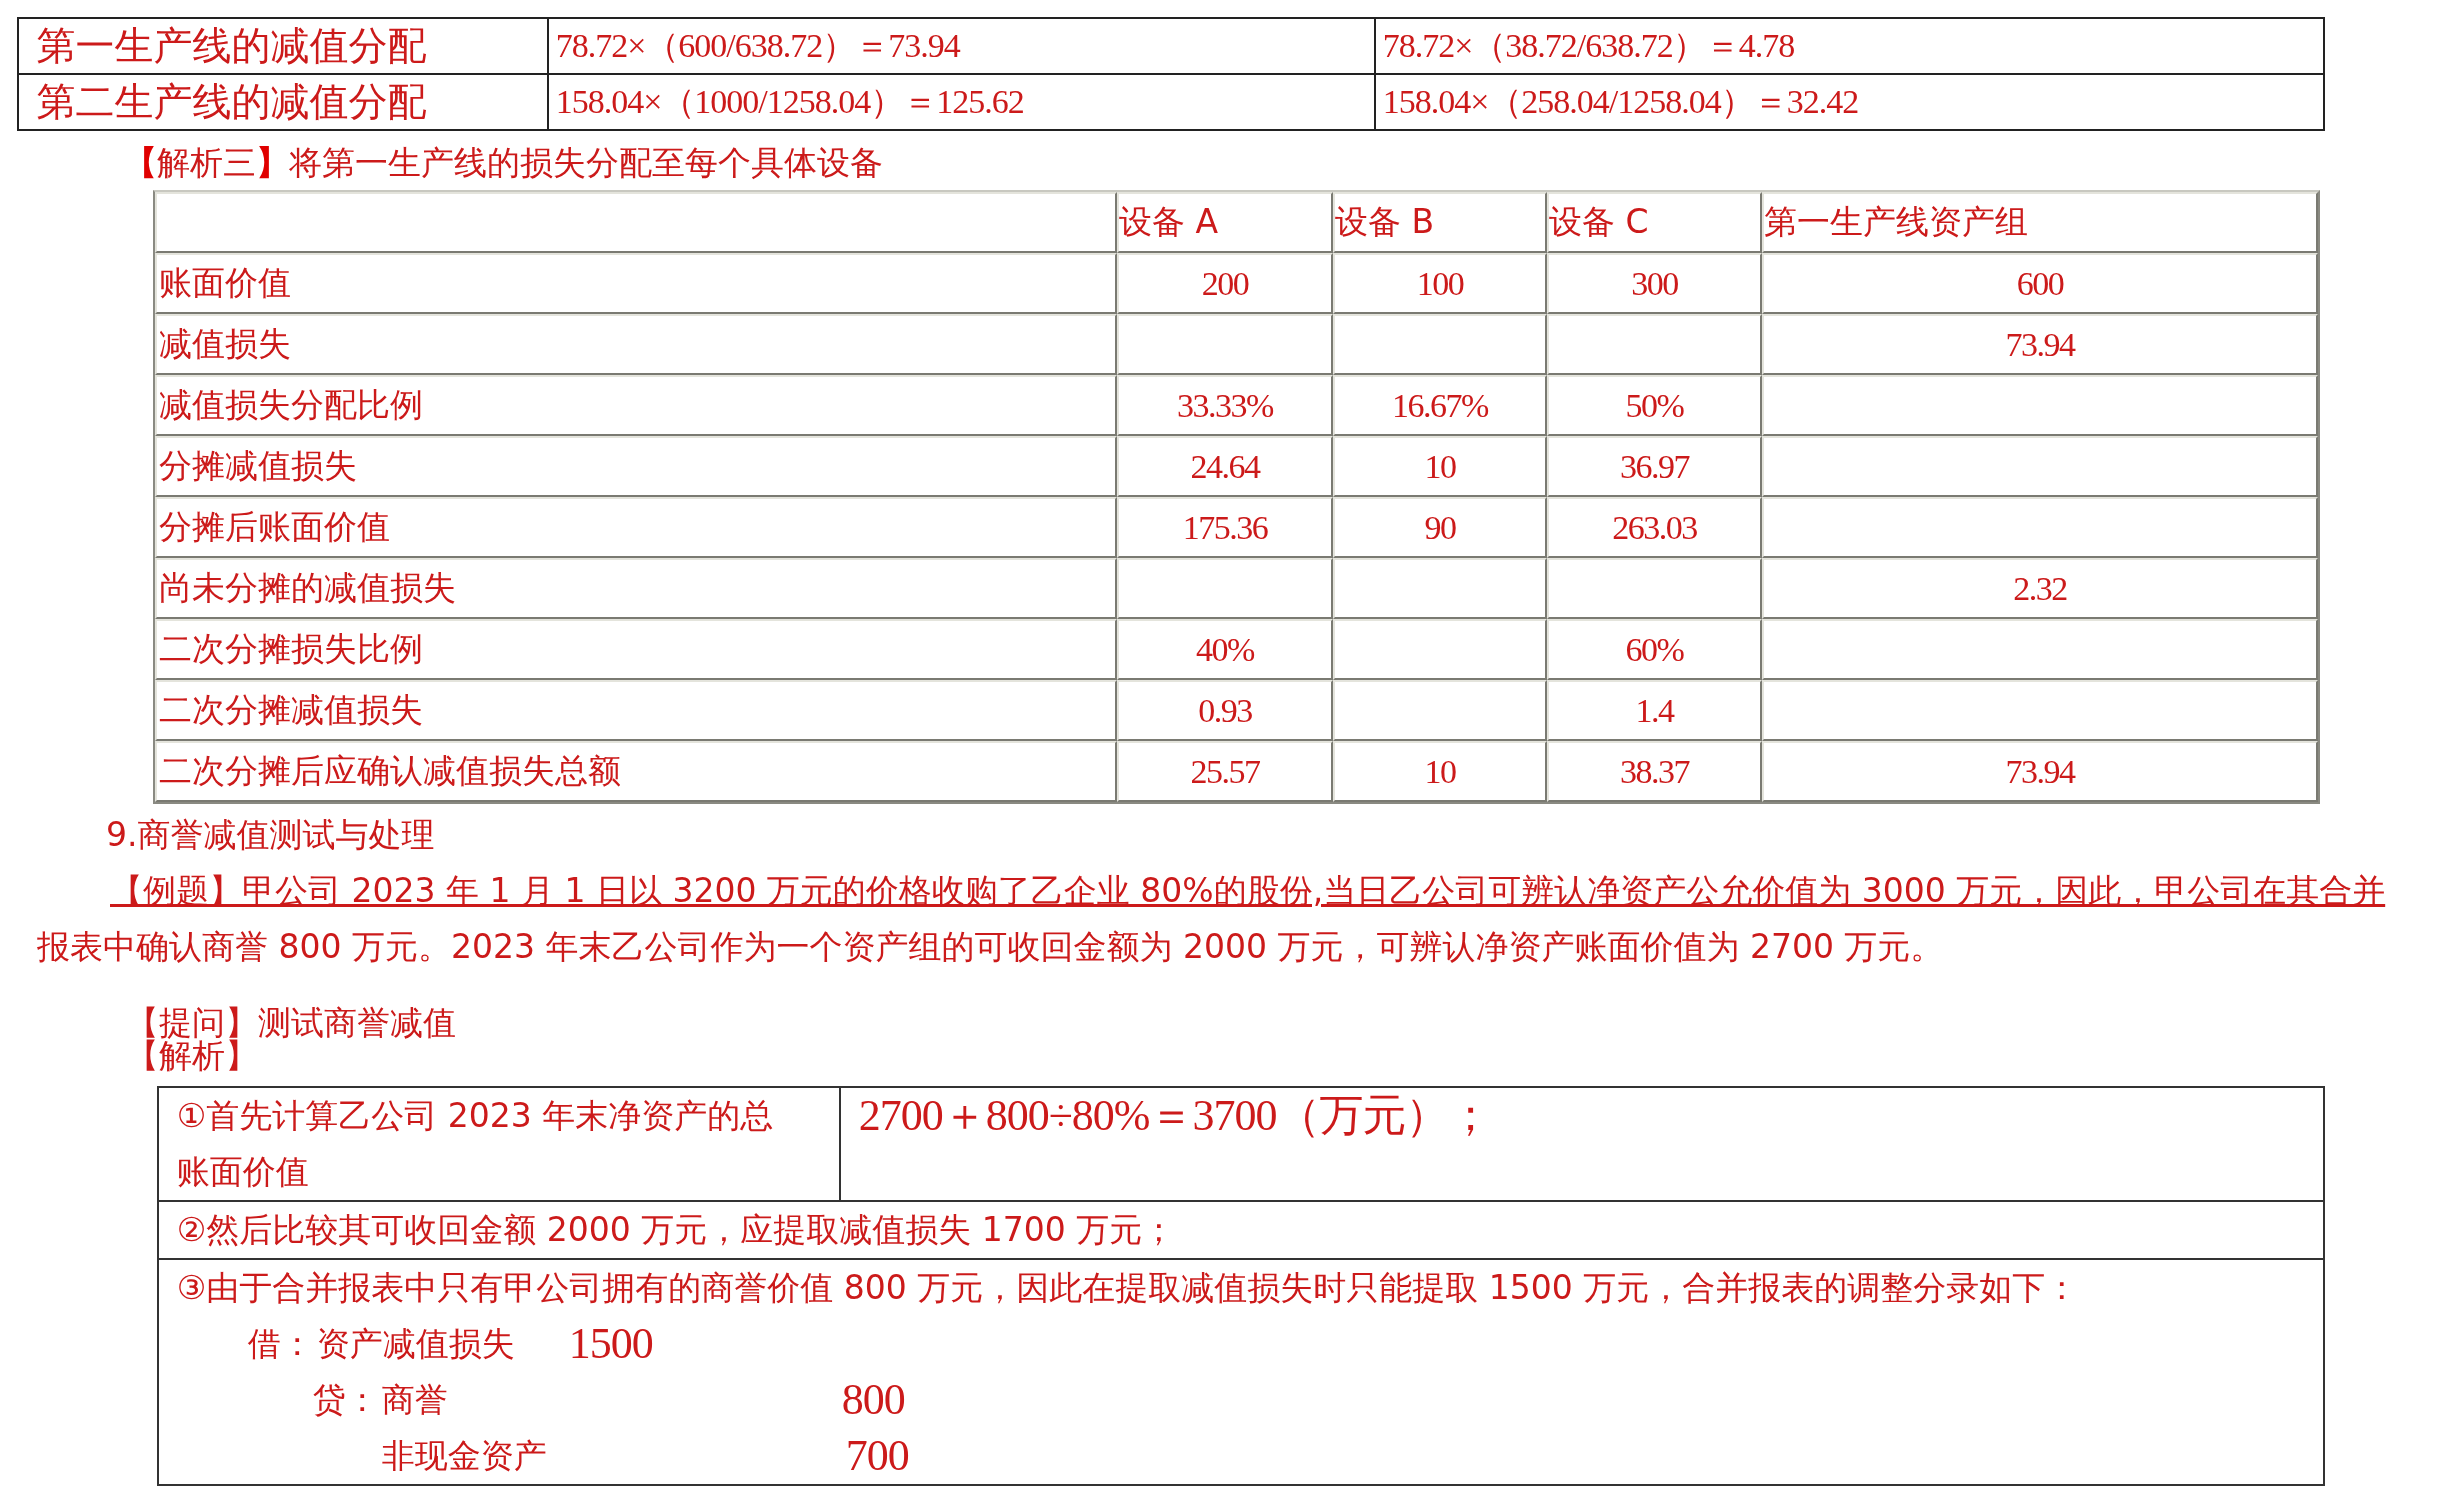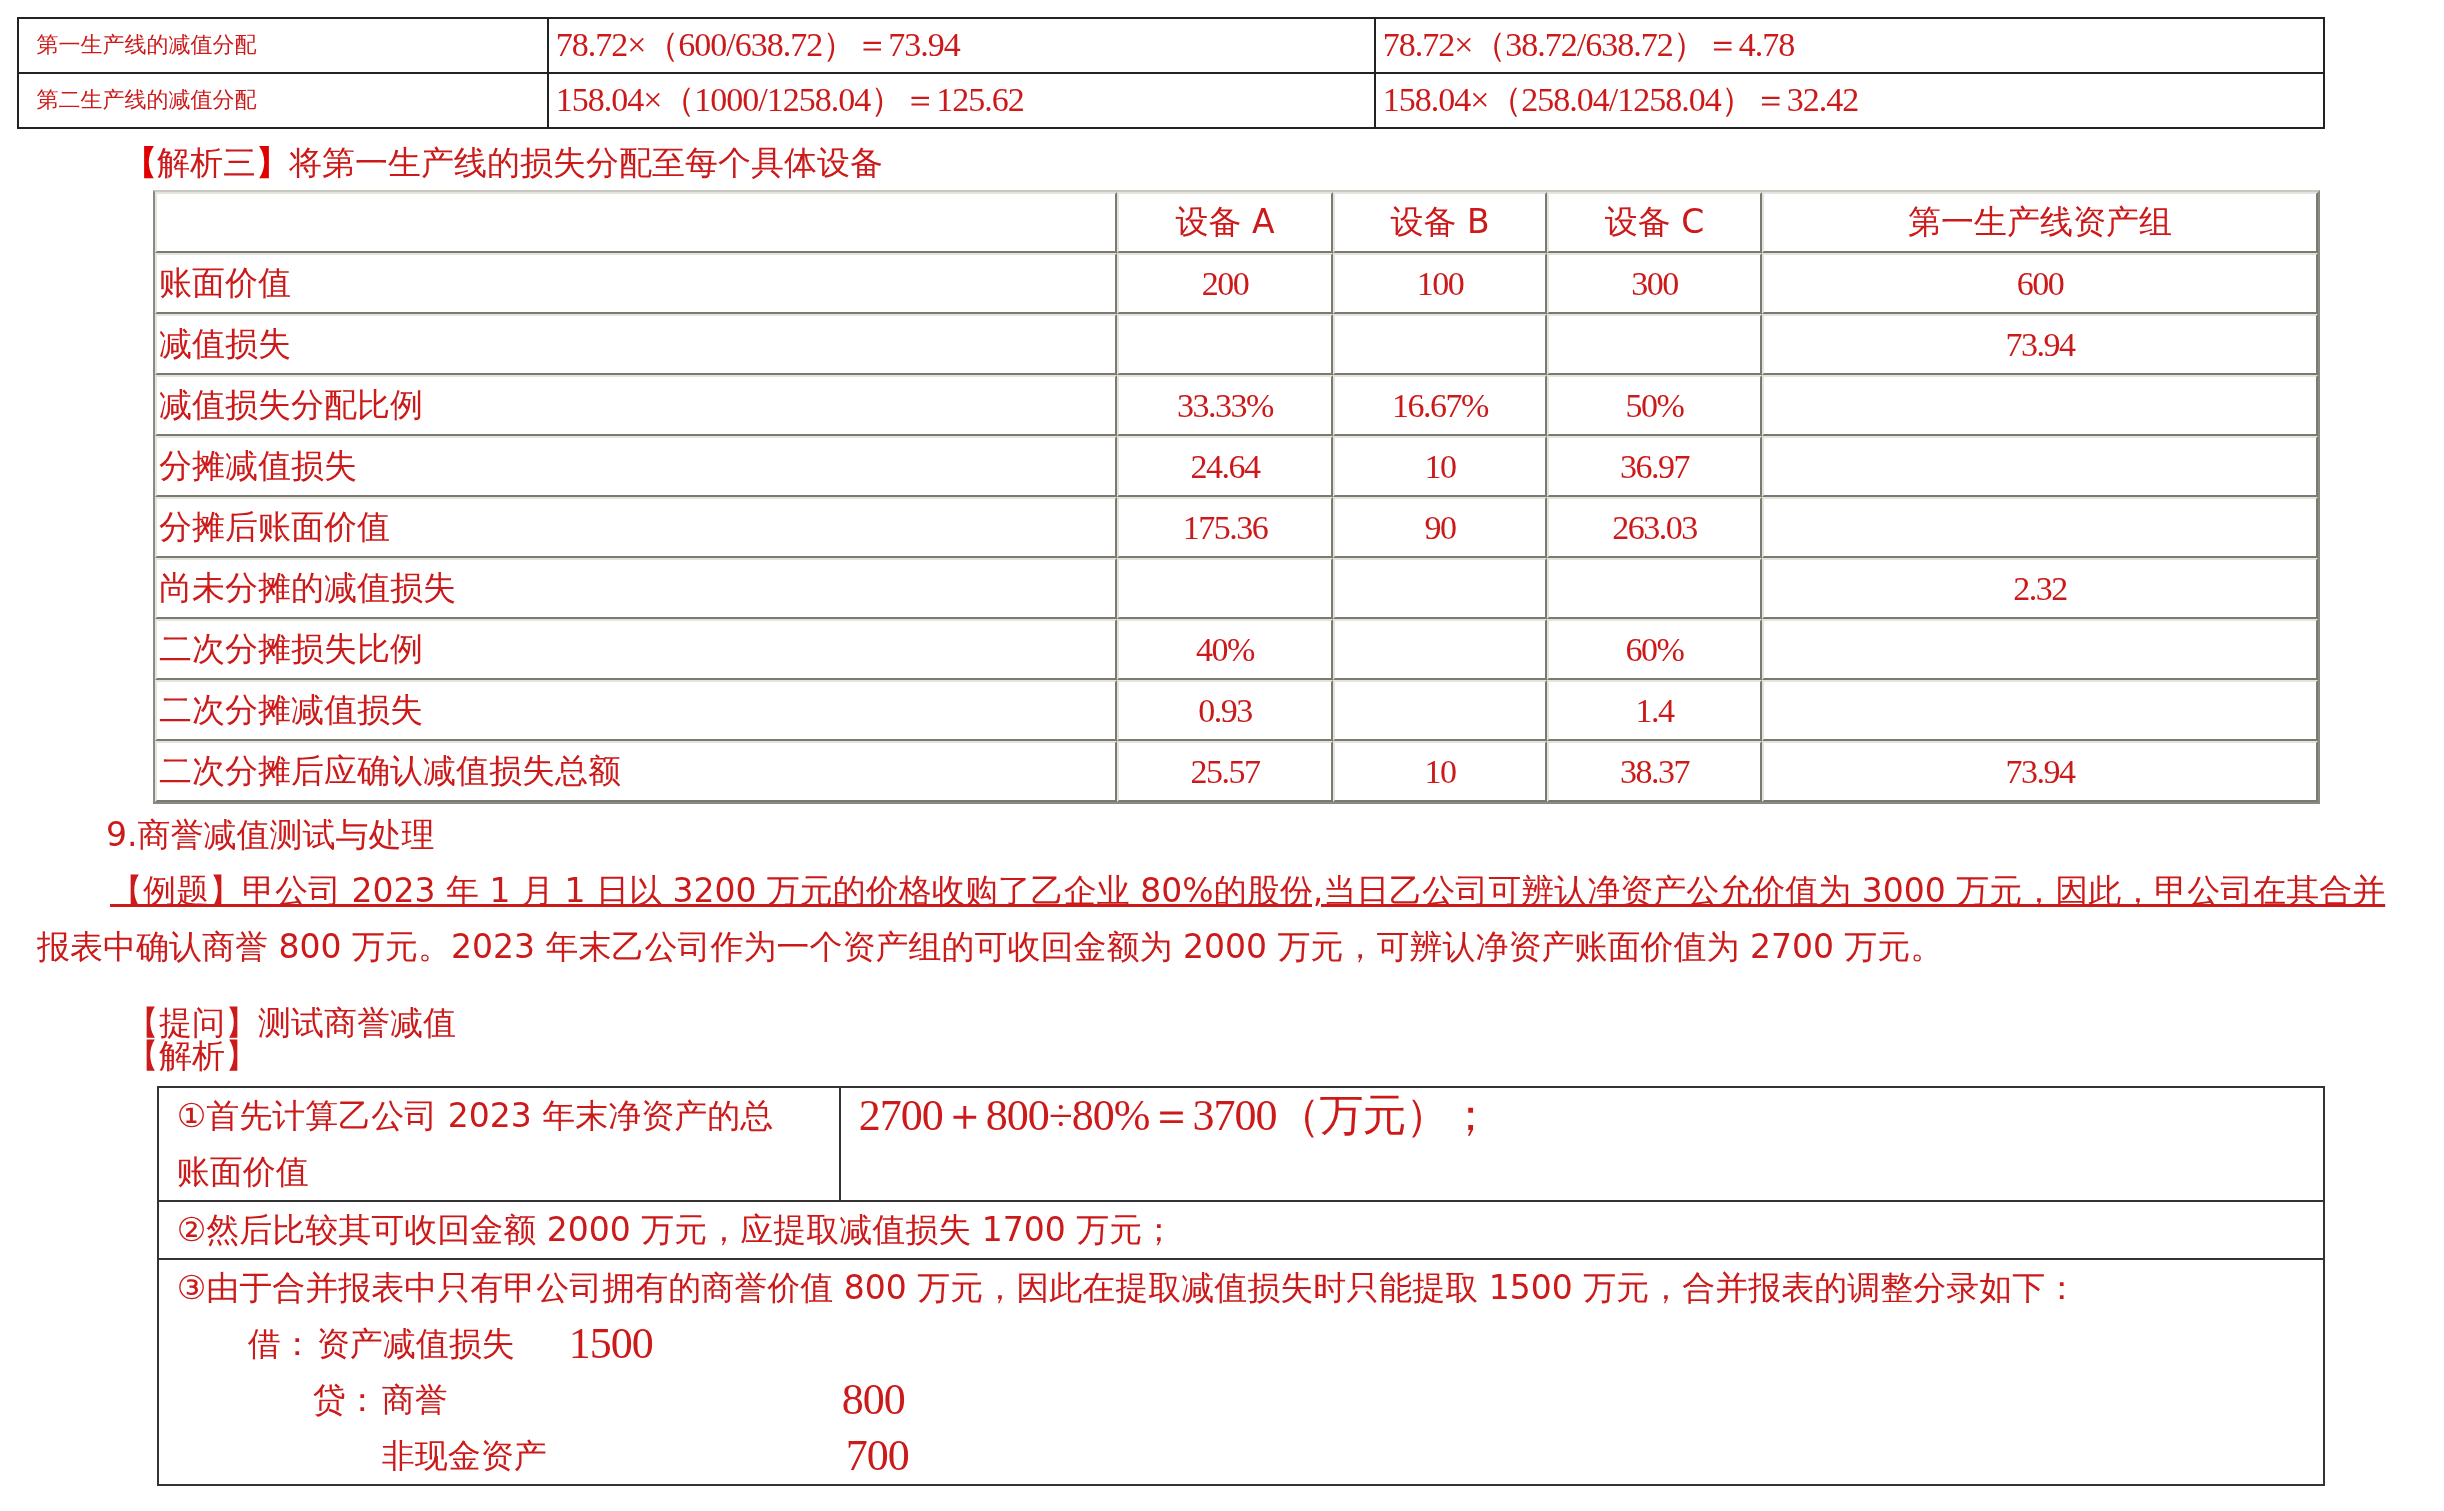--- a/index.html
+++ b/index.html
@@ -4,31 +4,31 @@
 <style>
   html, body { margin:0; padding:0; background:#ffffff; }
   body { width:2445px; height:1511px; position:relative; overflow:hidden;
          font-family:"DejaVu Sans","Liberation Sans",sans-serif; color:#cc1a1a; }
   .abs { position:absolute; }
   .txt { font-size:33px; line-height:1; white-space:nowrap; }
   .bk { color:#e00000; font-weight:bold; }
 
   
   #t1 { position:absolute; left:16.7px; top:16.7px; width:2306px; border-collapse:collapse; table-layout:fixed; }
-  #t1 td { border:2px solid #222; height:53px; padding:0 0 0 17.7px; font-size:22px; vertical-align:middle; white-space:nowrap;font-family:Liberation Mono, monospace; }
+  #t1 td { border:2px solid #222; height:53px; padding:0 0 0 17.7px; font-size:39px; vertical-align:middle; white-space:nowrap;font-family:Liberation Mono, monospace; }
   #t1 td.num { font-family:"Liberation Serif","DejaVu Serif",serif; font-size:34px; letter-spacing:-1px; padding-left:7px; }
 
   
   #t2 { position:absolute; left:153px; top:190px; width:2162px; border-collapse:separate; border-spacing:0; table-layout:fixed;
         border:2px solid #8a8a82; border-top-color:#c8c8c0; border-left-color:#8a8a82; }
   #t2 td { height:57px; border:2px solid #7a7a72; border-top-color:#e4e4dc; border-left-color:#e4e4dc;
            border-bottom-color:#7a7a72; border-right-color:#7a7a72; font-size:33px; vertical-align:middle; white-space:nowrap; padding:0; }
   #t2 td.lbl { padding-left:2px; }
   #t2 td.c { text-align:center; font-family:"Liberation Serif","DejaVu Serif",serif; font-size:34px; letter-spacing:-1.5px; }
-  #t2 td.h { text-align:center; font-size:33px;margin-top:25px; }
+  #t2 td.h { font-size:33px;margin-top:25px; }
 
   
   #t3 { position:absolute; left:157px; top:1086px; width:2165px; border-collapse:collapse; table-layout:fixed; }
   #t3 td { border:2px solid #333; font-size:33px; vertical-align:top; padding:0 0 0 17.7px; }
   #t3 .num { font-family:"Liberation Serif","DejaVu Serif",serif; font-size:44px; letter-spacing:-1px; }
   .ln { height:56px; line-height:56px; white-space:nowrap; }
   .je { position:relative; height:56px; line-height:56px; white-space:nowrap; }
 </style>
 </head>
 <body>

